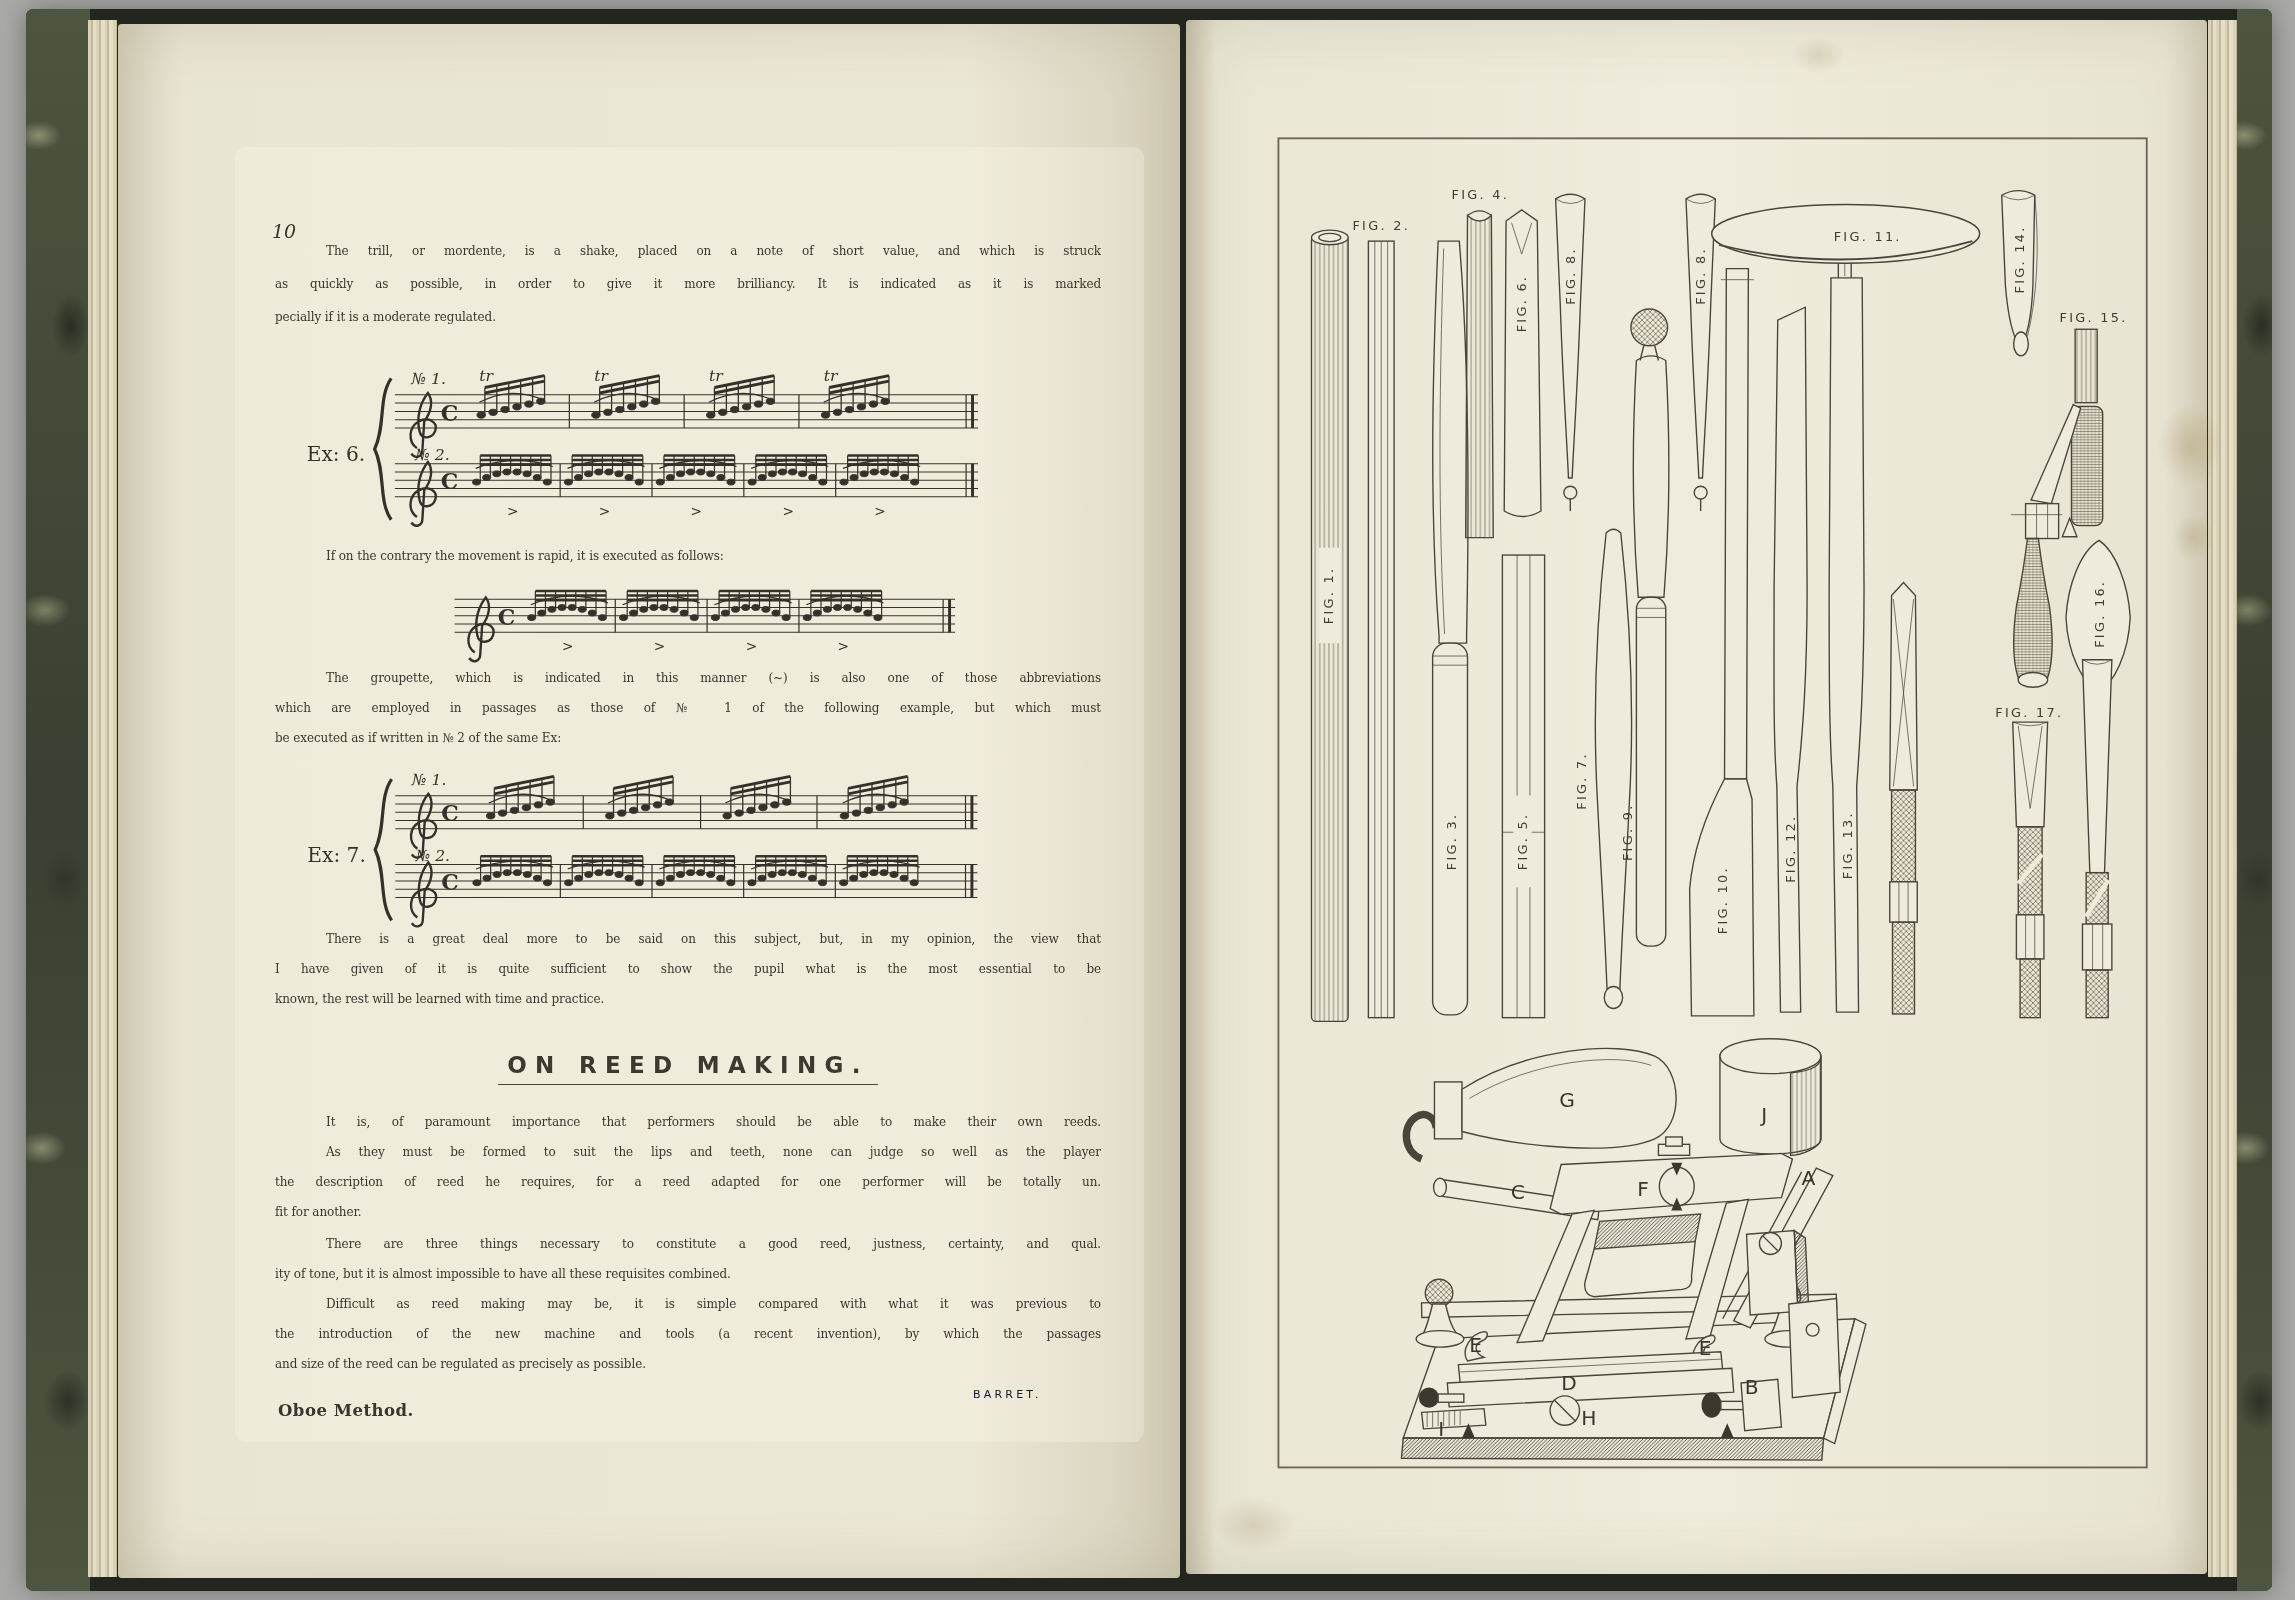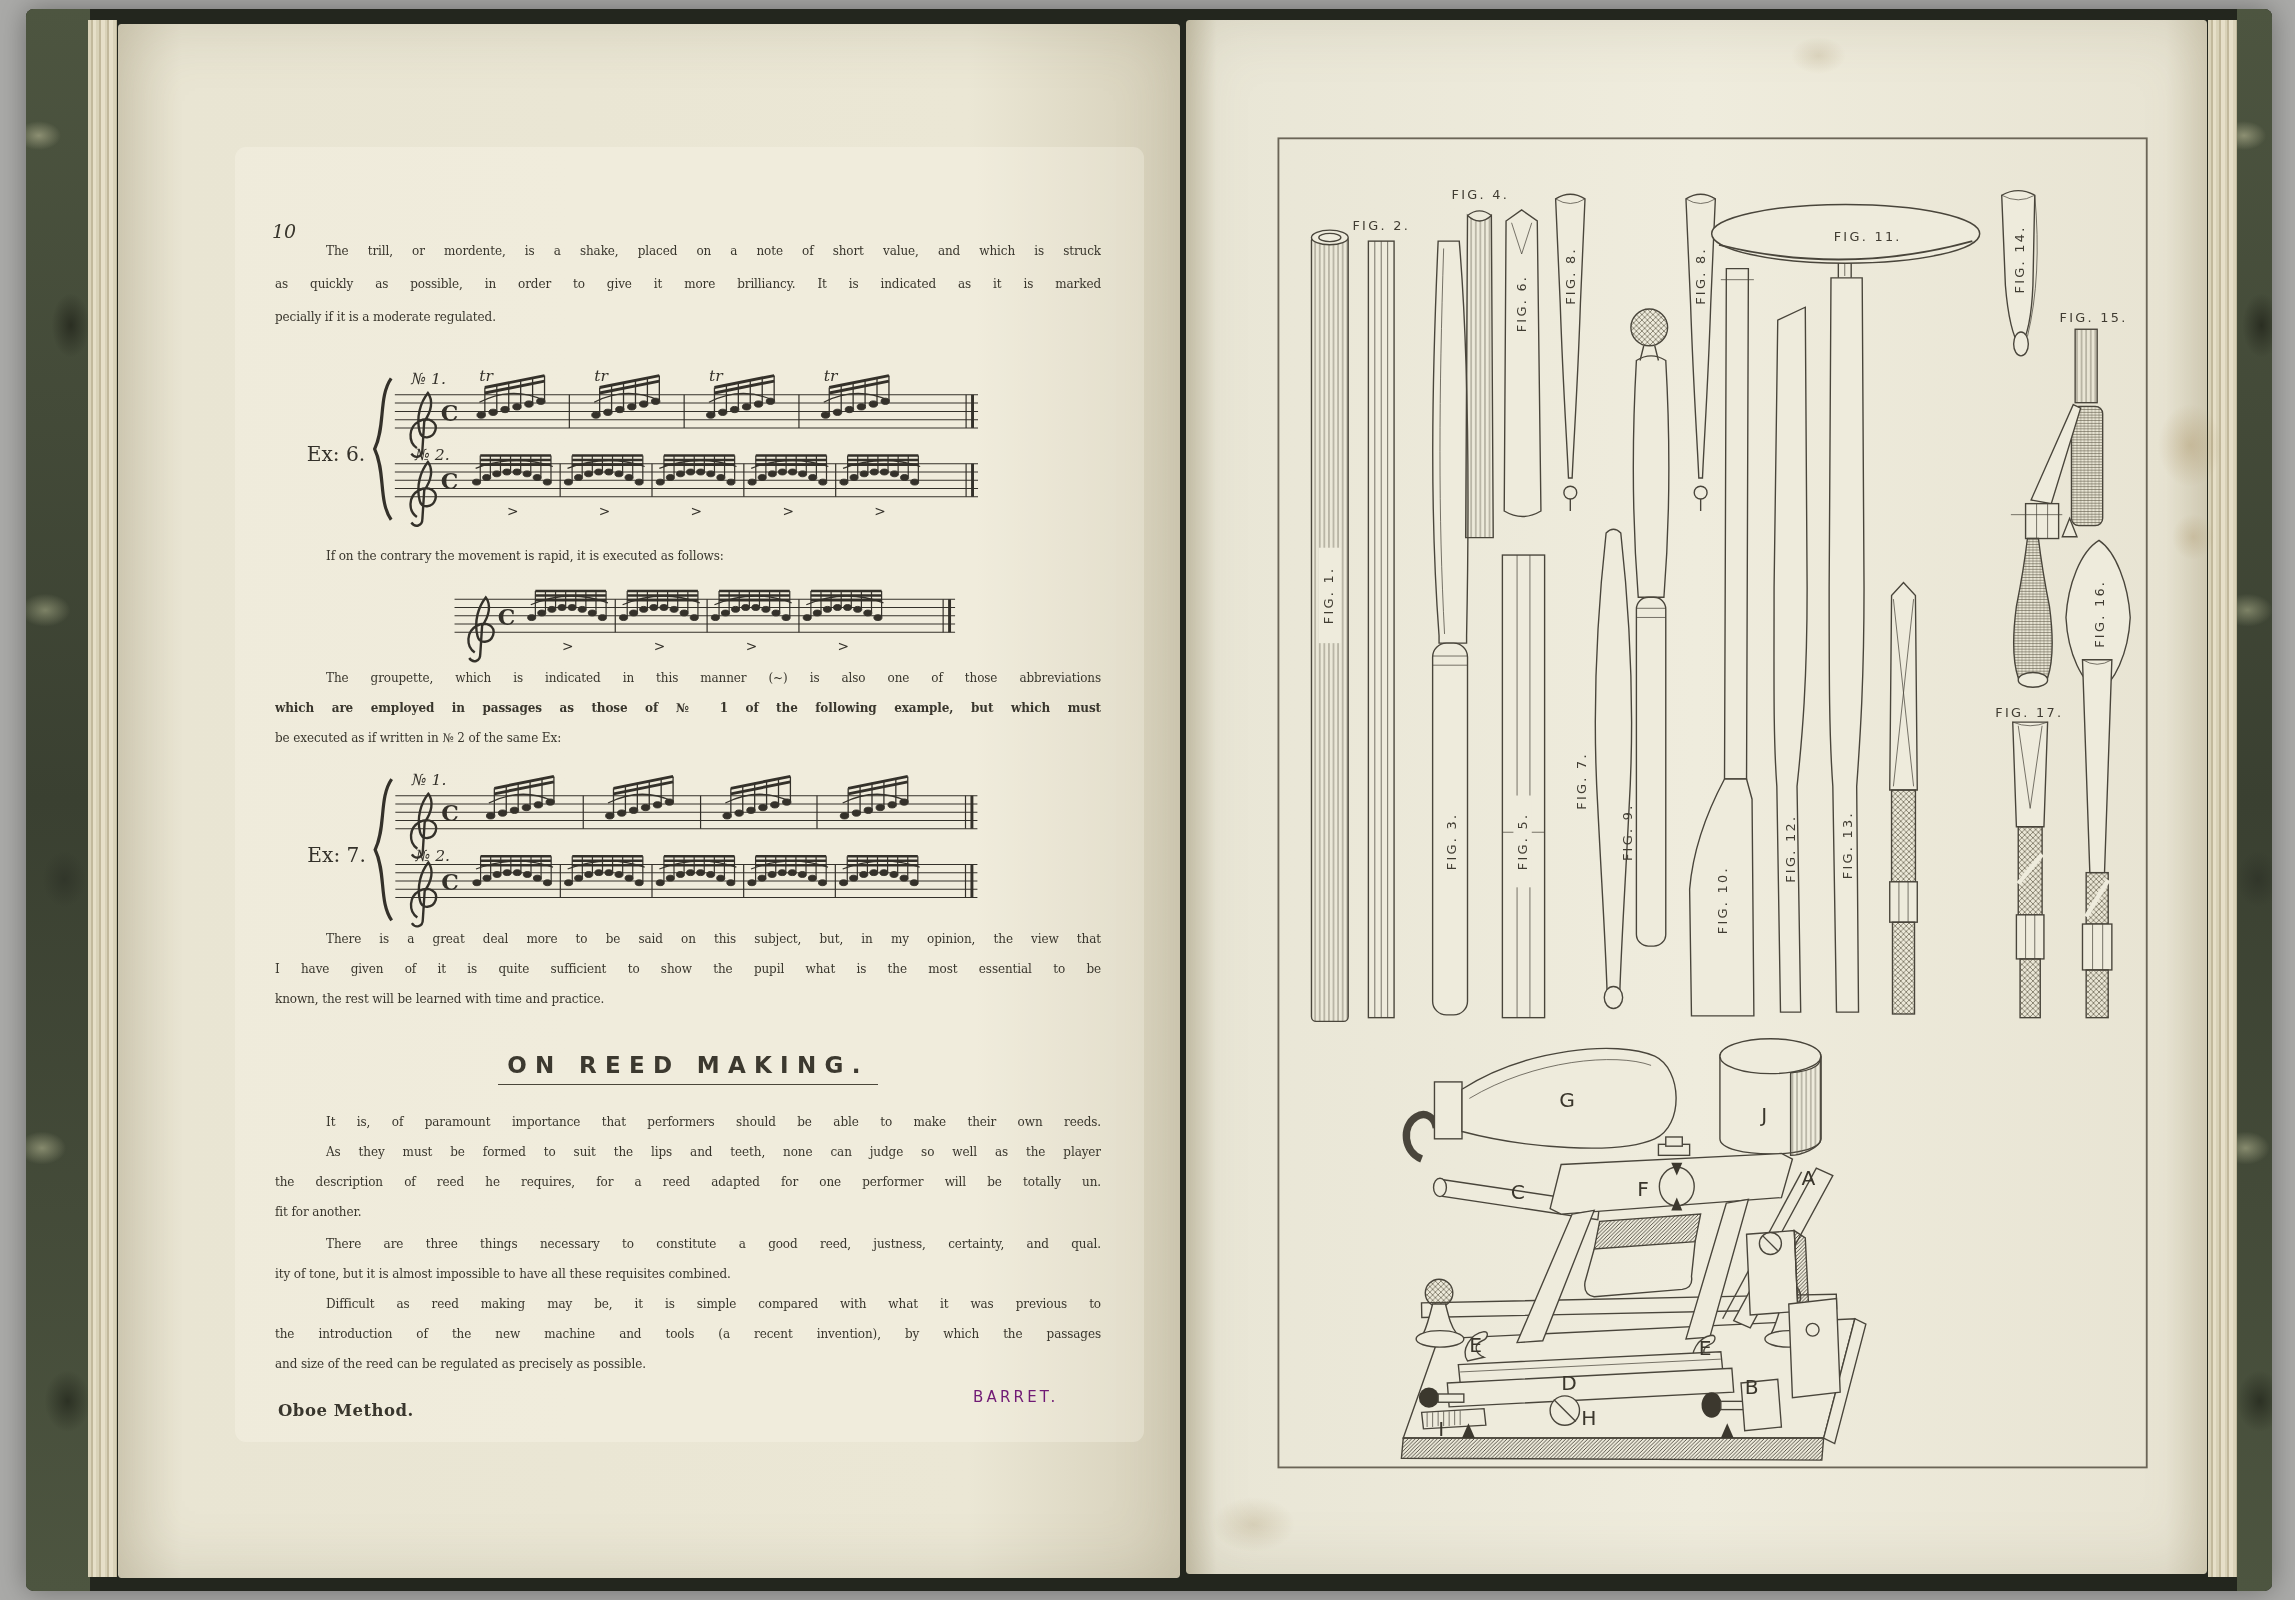--- a/index.html
+++ b/index.html
@@ -35,21 +35,21 @@
   .pgnum{position:absolute;left:272px;top:220px;font-style:italic;font-size:19px;}
   .para{position:absolute;left:275px;width:826px;font-size:12px;letter-spacing:-0.1px;}
   .pl{overflow:hidden;text-align:justify;text-align-last:justify;white-space:normal;}
   .pl.last{text-align:left;text-align-last:left;}
   .ind{text-indent:51px;}
   .heading{position:absolute;left:275px;top:1052px;width:826px;text-align:center;}
   .heading span{display:inline-block;font-family:"DejaVu Sans",sans-serif;font-weight:bold;
       font-size:23px;letter-spacing:8.3px;color:#3c392f;border-bottom:1.8px solid #4a463a;padding:0 9.2px 6.4px;}
   .foot-l{position:absolute;left:278px;top:1401px;font-weight:bold;font-size:16.5px;letter-spacing:0.5px;}
   .foot-r{position:absolute;left:973px;top:1388px;font-family:"DejaVu Sans",sans-serif;
-      font-size:15px;letter-spacing:3.2px;color:#701a75;}
+      font-size:11px;letter-spacing:3.2px;color:#0f172a;}
   
   svg{position:absolute;overflow:visible;}
   .mink path,.mink ellipse,.mink circle{stroke:#34312a;}
   .mink text{fill:#34312a;}
   .stf{stroke:#34312a;stroke-width:1.1;fill:none;}
   .bar{stroke:#34312a;stroke-width:1.3;fill:none;}
   .bar.thick{stroke-width:3.2;}
   .slur{stroke:#34312a;stroke-width:1.4;fill:none;}
   .tsig{font-size:24px;font-weight:bold;font-family:"DejaVu Serif",serif;}
   .nolab{font-size:17px;font-style:italic;font-family:"DejaVu Serif",serif;}
@@ -193,21 +193,21 @@
         <text class="acc" x="282" y="80">&gt;</text>
         <text class="acc" x="382" y="80">&gt;</text>
         <text class="acc" x="482" y="80">&gt;</text>
         <text class="acc" x="582" y="80">&gt;</text>
       </g>
     </g>
   </svg>
 
   <div class="para" style="top:663px;">
     <div class="pl ind" style="height:30px;line-height:30px;">The groupette, which is indicated in this manner (~) is also one of those abbreviations</div>
-    <div class="pl" style="height:30px;line-height:30px;font-weight:bold;">which are employed in passages as those of № 1 of the following example, but which must</div>
+    <div class="pl" style="height:30px;line-height:30px;">which are employed in passages as those of № 1 of the following example, but which must</div>
     <div class="pl last" style="height:30px;line-height:30px;">be executed as  if  written in № 2 of the same Ex:</div>
   </div>
 
   <svg class="music" style="left:303px;top:770px;" width="698" height="165" viewBox="0 0 760 180">
     <g class="mink">
       <text class="exlab" x="4" y="100">Ex: 7.</text>
       <path d="M96,10 C82,30 90,62 78,87 C90,112 82,144 96,164" fill="none" stroke="#34312a" stroke-width="3.5"></path>
       <path class="stf" d="M100,28H735 M100,37H735 M100,46H735 M100,55H735 M100,64H735"></path>
       <path class="stf" d="M100,103H735 M100,112H735 M100,121H735 M100,130H735 M100,139H735"></path>
       <use href="#clef" transform="translate(122,46)"></use>

